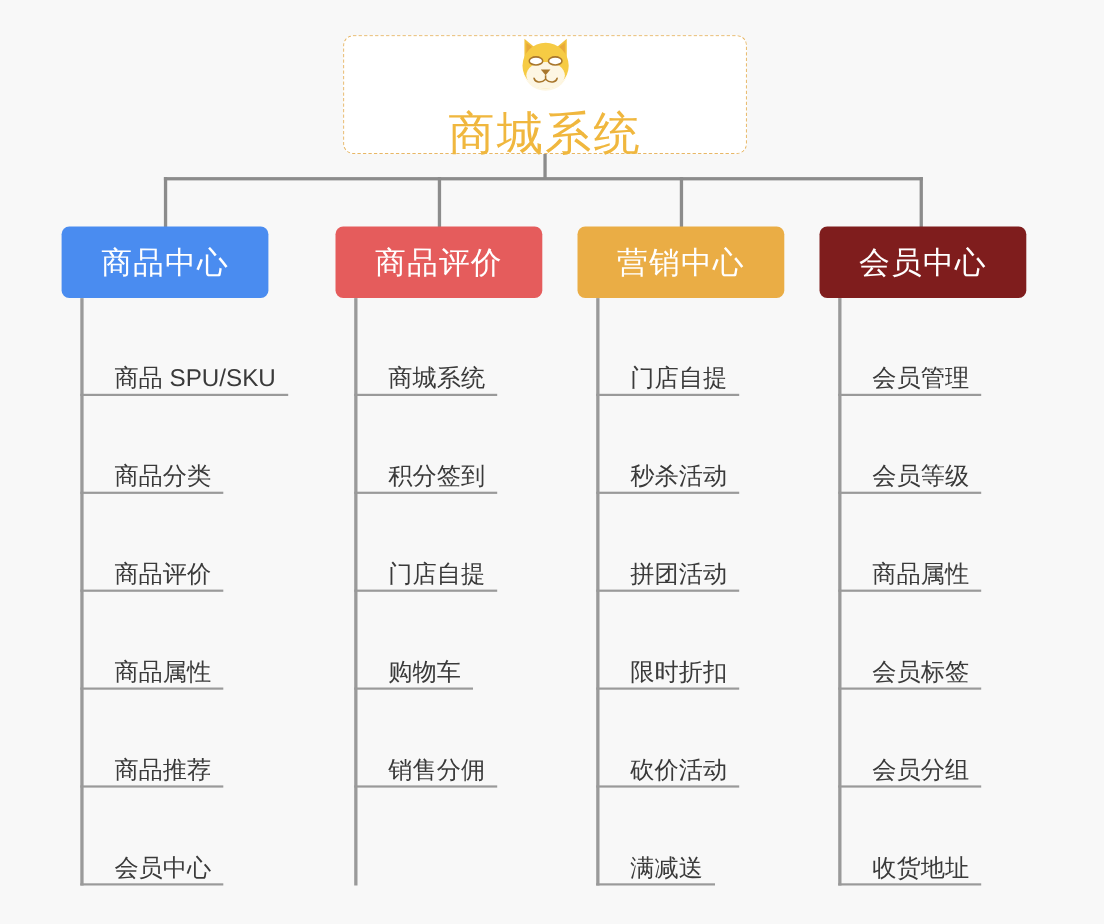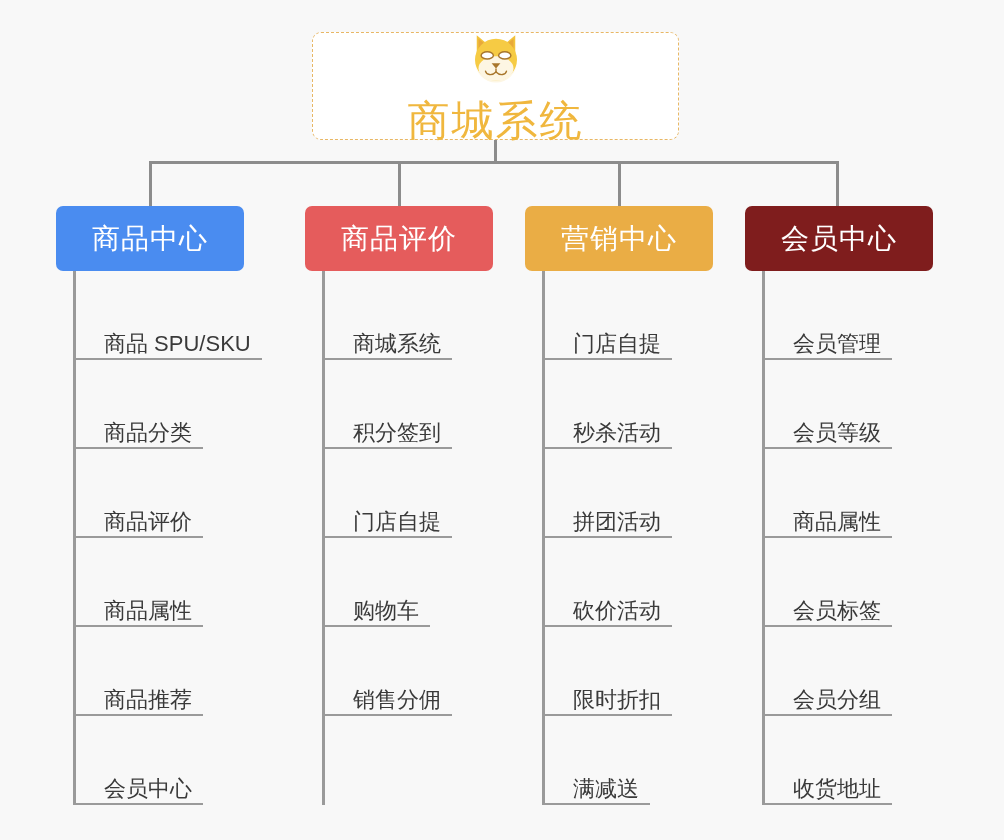--- a/index.html
+++ b/index.html
@@ -249,25 +249,25 @@
       </div>
       <div class="leaf">
         <span class="leaf-label">秒杀活动</span>
         <div class="leaf-underline" style="width: 130px;"></div>
       </div>
       <div class="leaf">
         <span class="leaf-label">拼团活动</span>
         <div class="leaf-underline" style="width: 130px;"></div>
       </div>
       <div class="leaf">
+        <span class="leaf-label">限时折扣</span>
+        <div class="leaf-underline" style="width: 130px;"></div>
+      </div>
+      <div class="leaf">
         <span class="leaf-label">砍价活动</span>
-        <div class="leaf-underline" style="width: 130px;"></div>
-      </div>
-      <div class="leaf">
-        <span class="leaf-label">限时折扣</span>
         <div class="leaf-underline" style="width: 130px;"></div>
       </div>
       <div class="leaf">
         <span class="leaf-label">满减送</span>
         <div class="leaf-underline" style="width: 108px;"></div>
       </div>
     </div>
   </div>
 
   <div class="branch b4">

